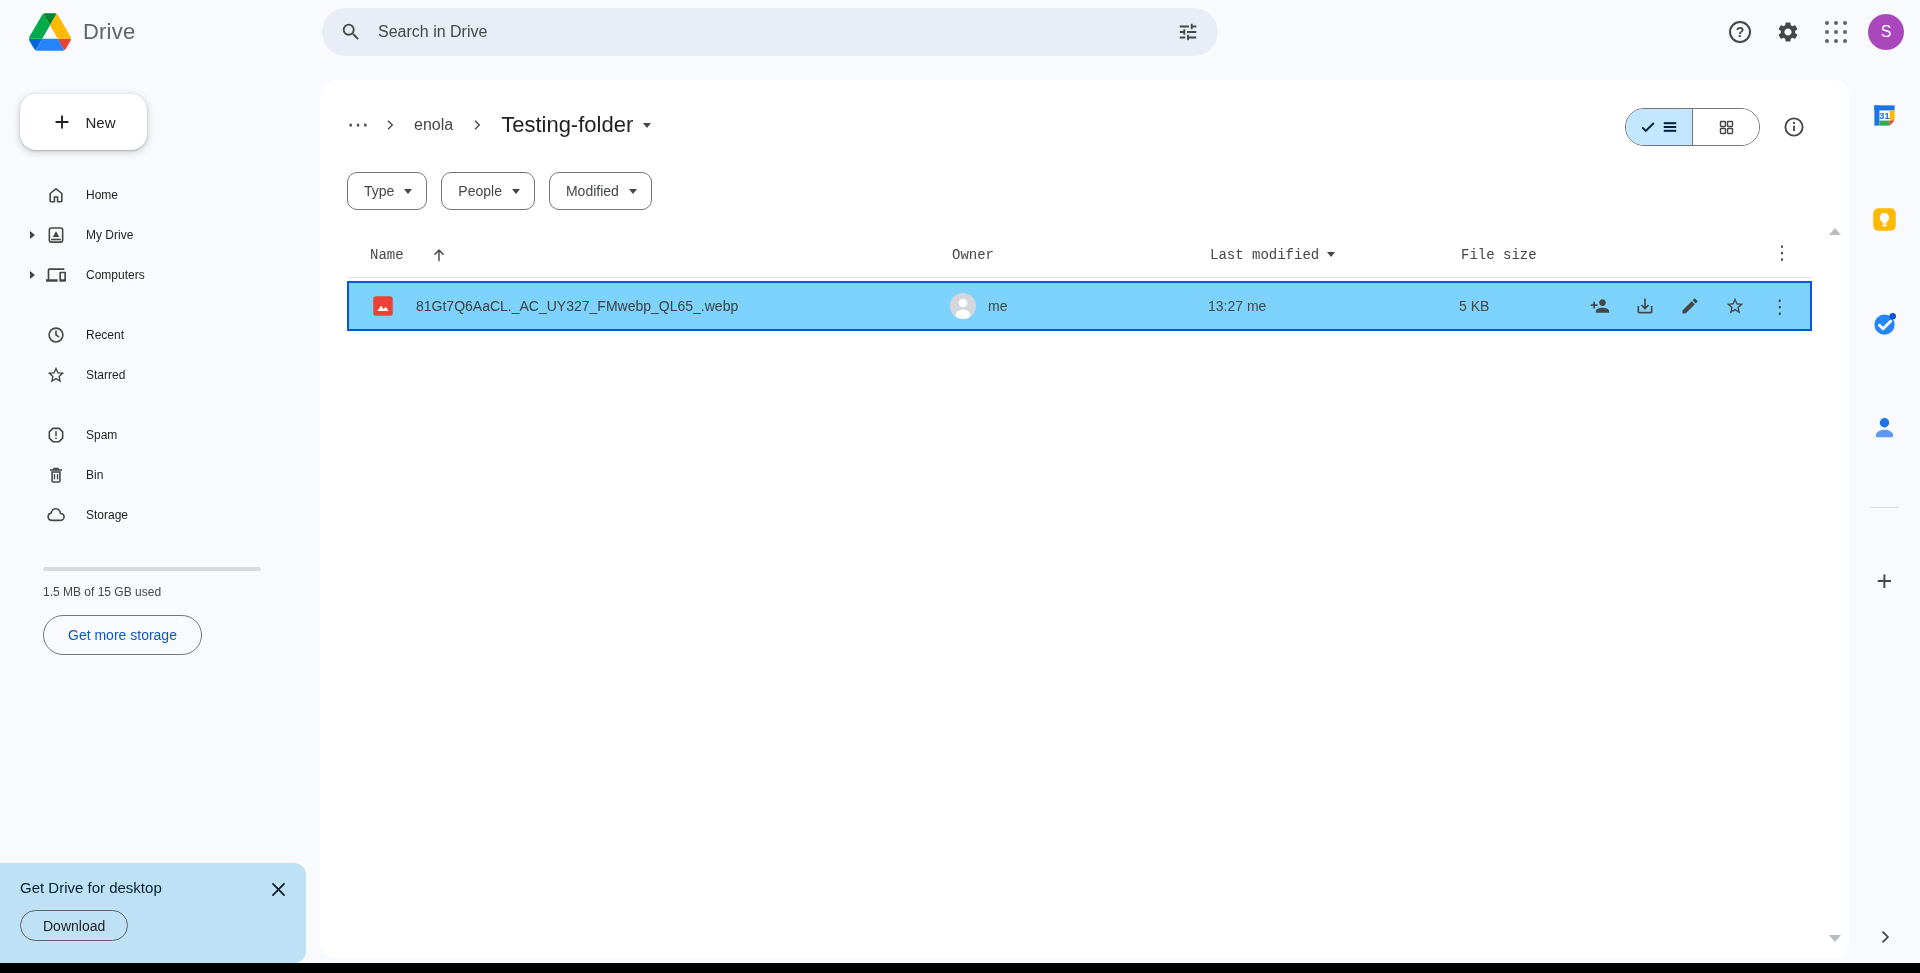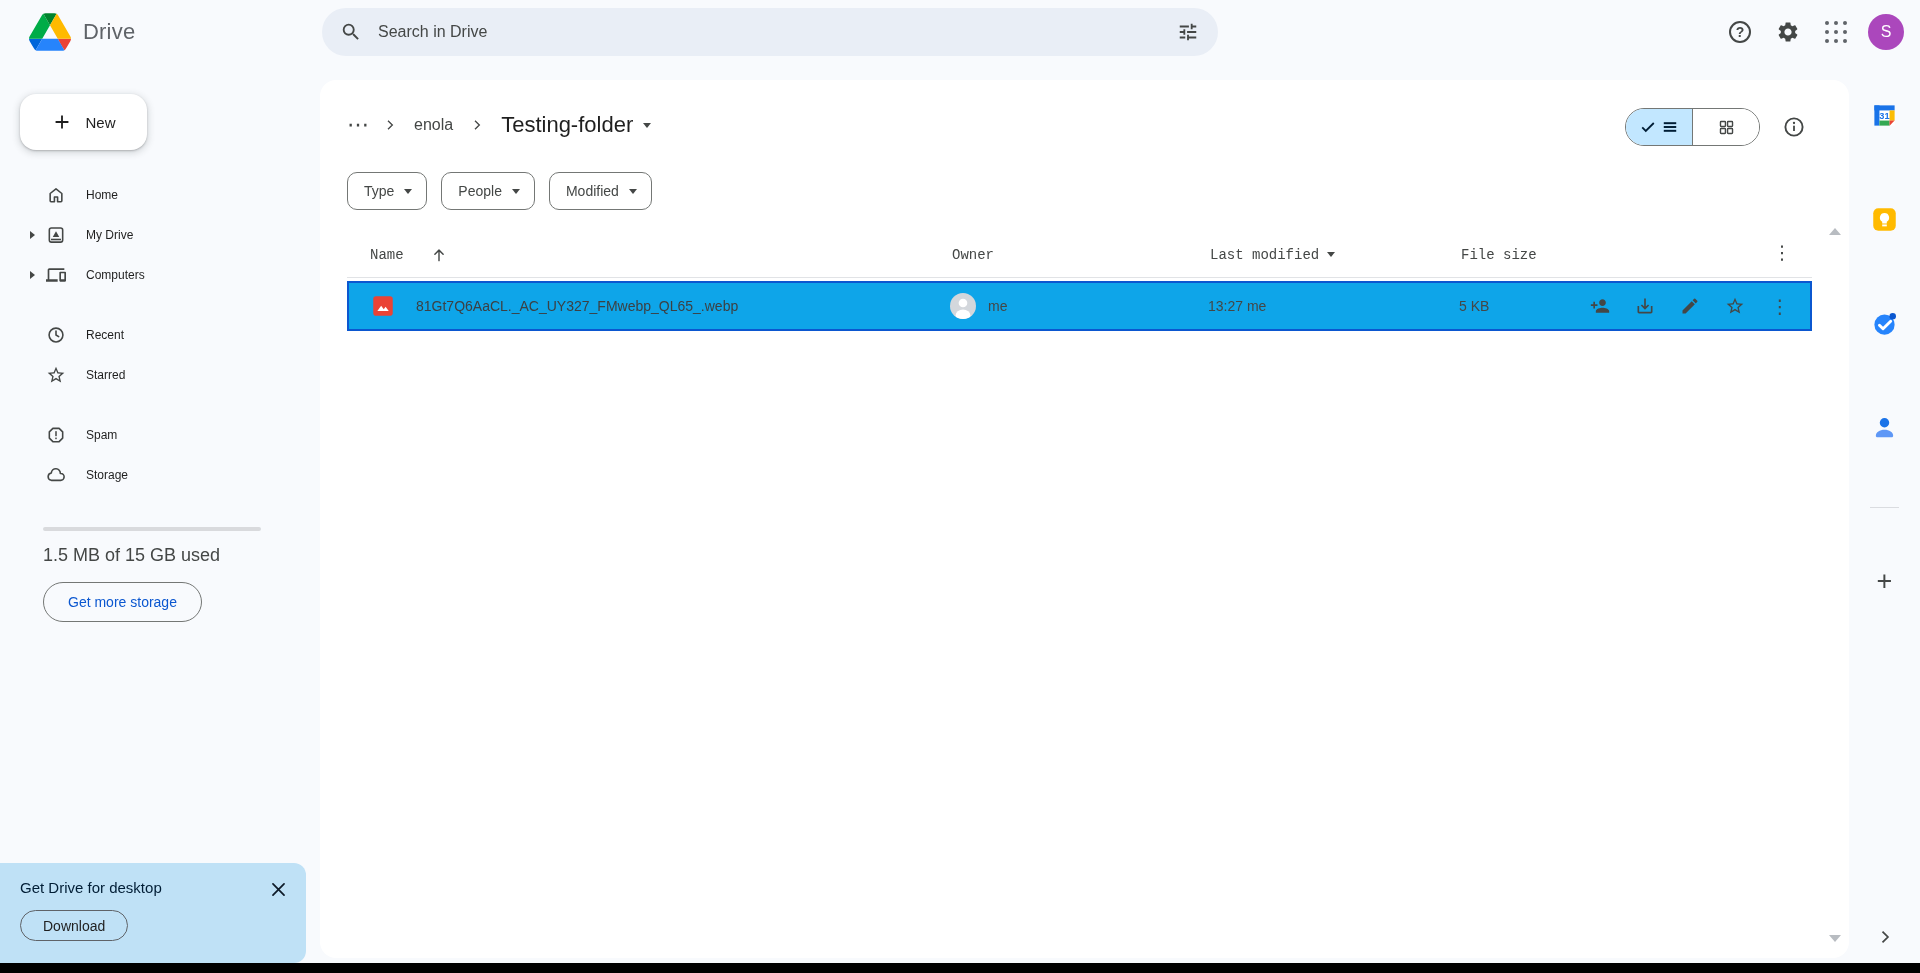--- a/index.html
+++ b/index.html
@@ -65,21 +65,21 @@
   }
   .nav-item .nicon { width:20px; height:20px; margin-right:20px; }
   .caret-right {
     position:absolute; left:30px; top:16px;
     width:0; height:0;
     border-top:4.5px solid transparent; border-bottom:4.5px solid transparent;
     border-left:5.5px solid #444746;
   }
   .nav-gap { height:20px; }
   .storage-bar { margin:32px 0 0 43px; width:218px; height:4px; border-radius:2px; background:#d9dadd; }
-  .storage-text { margin:14px 0 0 43px; font-size:18px; color:#444746; }
+  .storage-text { margin:14px 0 0 43px; font-size:12px; color:#444746; }
   .get-more-btn {
     margin:16px 0 0 43px; height:40px; padding:0 24px;
     border:1px solid #747775; border-radius:20px; background:transparent;
     color:#0b57d0; font-size:14px; font-weight:500; font-family:inherit; cursor:pointer;
     display:inline-flex; align-items:center;
   }
 
   
   .promo {
     position:absolute; left:0; bottom:10px; width:306px; height:100px;
@@ -139,21 +139,21 @@
     font-family:Liberation Mono, monospace;
   }
   .th-name { padding-left:23px; display:flex; align-items:center; gap:26px; cursor:pointer; }
   .th-mod { display:flex; align-items:center; gap:8px; cursor:pointer; }
   .th-actions { display:flex; justify-content:flex-end; padding-right:20px; }
   .more-v { font-size:19px; color:#444746; line-height:1; cursor:pointer; width:20px; text-align:center; }
 
   .t-row {
     display:grid; grid-template-columns:1fr 258px 251px 129px 222px;
     height:50px; align-items:center; margin-top:3px;
-    border:2px solid #0b57d0; background:#0ea5e9; cursor:pointer;
+    border:2px solid #0b57d0; background:#7dd3fc; cursor:pointer;
     font-size:14px; color:#444746;
   }
   .cell-name { padding-left:21px; display:flex; align-items:center; gap:20px; overflow:hidden; }
   .fname { white-space:nowrap; overflow:hidden; text-overflow:ellipsis; color:#3c4043; }
   .cell-owner { display:flex; align-items:center; gap:12px; }
   .owner-avatar { width:26px; height:26px; border-radius:50%; background:#d3d7dc; overflow:hidden; position:relative; }
   .row-actions { display:flex; align-items:center; justify-content:flex-end; gap:25px; padding-right:20px; }
   .act-btn { border:none; background:transparent; cursor:pointer; padding:0; display:flex; align-items:center; justify-content:center; }
 
   .scroll-up, .scroll-down { position:absolute; right:8px; width:0; height:0;
@@ -276,20 +276,29 @@
 
     <div class="nav-gap"></div>
 
     <div class="nav-item">
       <svg class="nicon" viewBox="0 0 24 24">
         <path d="M8.27 4h7.46L20 8.27v7.46L15.73 20H8.27L4 15.73V8.27z" fill="none" stroke="#444746" stroke-width="1.9" stroke-linejoin="round"></path>
         <rect x="11.1" y="7.4" width="1.8" height="6" fill="#444746"></rect>
         <rect x="11.1" y="15.1" width="1.8" height="1.9" fill="#444746"></rect>
       </svg>
       <span>Spam</span>
+    </div>
+    <div class="nav-item">
+      <svg class="nicon" viewBox="0 0 24 24">
+        <path d="M7.3 8.4h9.4V19a1.4 1.4 0 0 1-1.4 1.4H8.7A1.4 1.4 0 0 1 7.3 19z" fill="none" stroke="#444746" stroke-width="1.9"></path>
+        <path d="M4.8 6h14.4" stroke="#444746" stroke-width="1.9"></path>
+        <path d="M9.6 6V4.3h4.8V6" fill="none" stroke="#444746" stroke-width="1.9"></path>
+        <path d="M10.2 11v6M13.8 11v6" stroke="#444746" stroke-width="1.6"></path>
+      </svg>
+      <span>Bin</span>
     </div>
     <div class="nav-item">
       <svg class="nicon" viewBox="0 0 24 24">
         <path d="M6.3 18.4h11.2a4.1 4.1 0 0 0 .3-8.2h-.6A5.4 5.4 0 0 0 6.4 9.6a4.45 4.45 0 0 0-.1 8.8z" fill="none" stroke="#444746" stroke-width="1.9" stroke-linejoin="round"></path>
       </svg>
       <span>Storage</span>
     </div>
   </div>
 
   <div class="storage-bar"></div>

